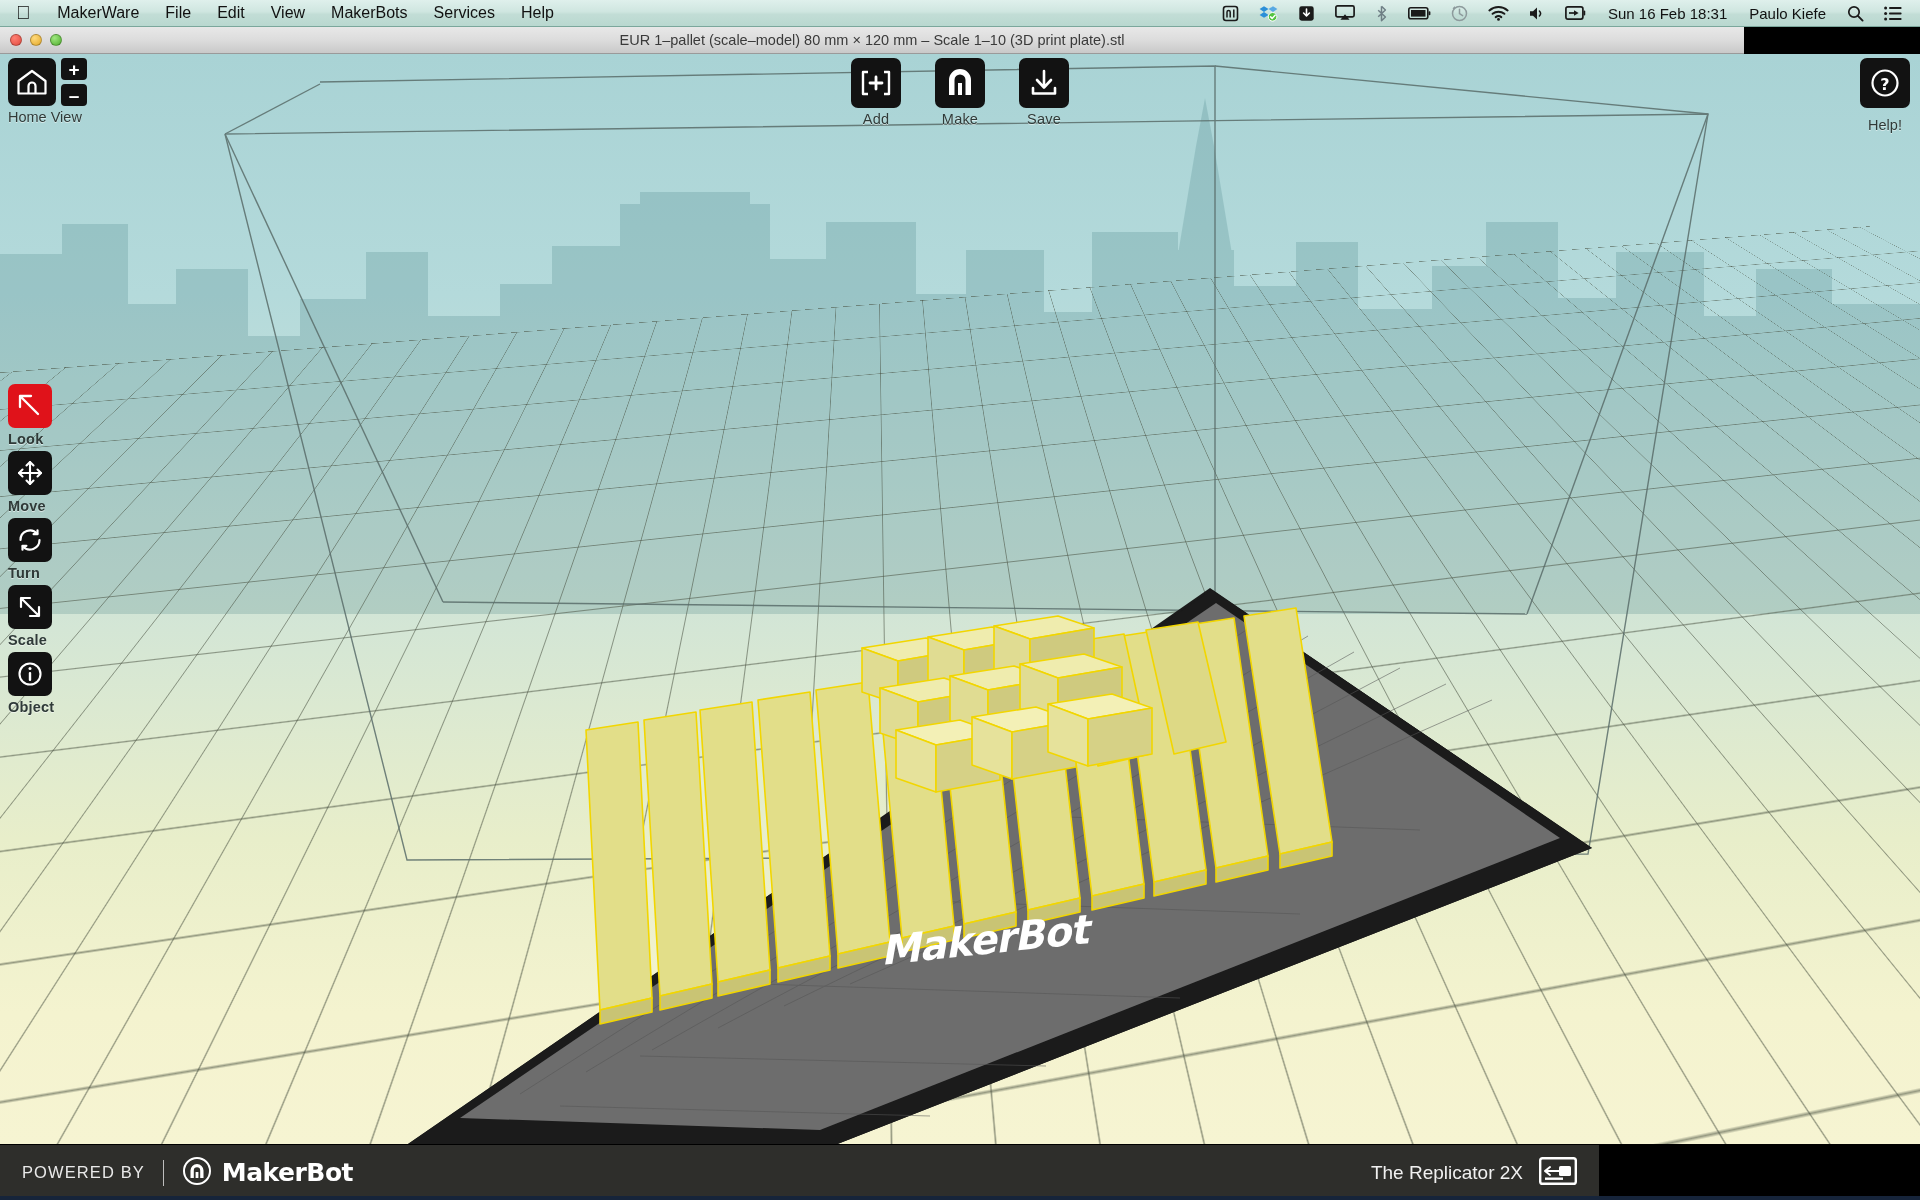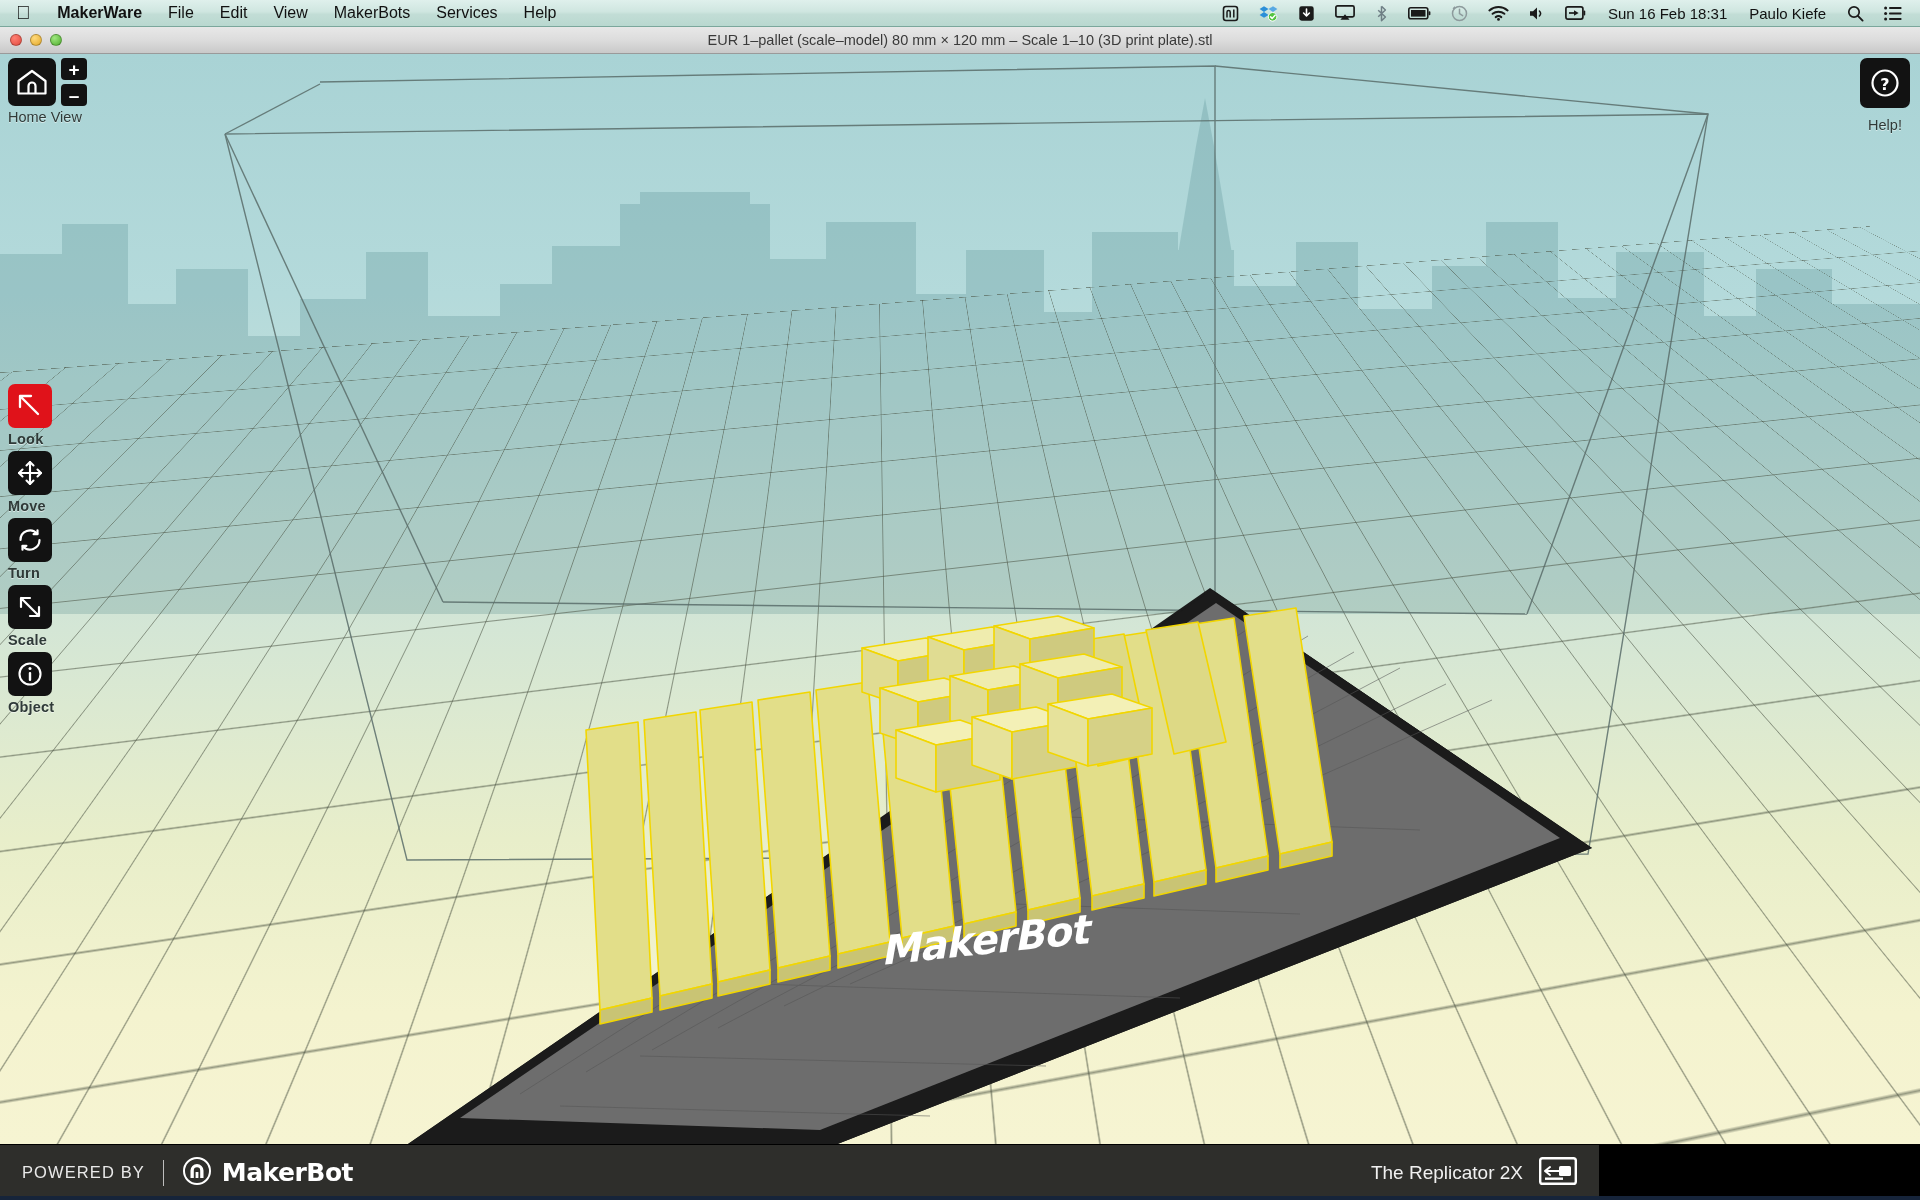--- a/index.html
+++ b/index.html
@@ -13,29 +13,29 @@
     background:linear-gradient(to bottom,#dff0ec 0%,#cfe6e0 45%,#c2ddd6 55%,#b9d8d0 100%);
     border-bottom:1px solid #7ba79c;
     display:flex; align-items:center; font-size:16px; color:#111;
     z-index:50;
   }
   #menubar .mb-left{ display:flex; align-items:center; height:100%; }
   #menubar .mb-right{ display:flex; align-items:center; height:100%;
                       margin-left:auto; padding-right:8px; gap:0px;}
   .apple-logo{ padding:0 14px 0 16px; font-size:19px; line-height:1; position:relative; top:-1px;}
   .mitem{ padding:0 13px; height:100%; display:flex; align-items:center; white-space:nowrap;}
-  .mitem.bold{ font-weight:bold; }
+  .mitem.bold{ font-weight:normal; }
   .mb-status{ padding:0 11px; height:100%; display:flex; align-items:center;
               font-size:15px; white-space:nowrap;}
   .mb-icon{ padding:0 10px; height:100%; display:flex; align-items:center; }
   .mb-icon svg{ display:block; }
 
   
   #titlebar{
-    position:absolute; left:0; top:27px; width:1920px; height:27px;
+    position:absolute; left:0; top:27px; width:1744px; height:27px;
     background:linear-gradient(to bottom,#e8e8e8 0%,#dcdcdc 50%,#c9c9c9 100%);
     border-bottom:1px solid #9a9a9a;
     display:flex; align-items:center; z-index:49;
   }
   .traffic{ display:flex; gap:8px; padding-left:10px; }
   .tl{ width:12px; height:12px; border-radius:50%; border:1px solid rgba(0,0,0,.25); }
   .tl.r{ background:radial-gradient(circle at 35% 30%,#ff8074,#e24b3f); }
   .tl.y{ background:radial-gradient(circle at 35% 30%,#ffd97a,#e3a92b); }
   .tl.g{ background:radial-gradient(circle at 35% 30%,#9fe77f,#4fae2e); }
   #win-title{
@@ -427,20 +427,49 @@
         </svg>
       </div>
       <div class="zcol">
         <div class="zbtn">+</div>
         <div class="zbtn">–</div>
       </div>
     </div>
     <div class="lbl">Home View</div>
   </div>
 
+  <div id="toptools">
+    <div class="tool">
+      <div class="box">
+        <svg width="32" height="26" viewBox="0 0 32 26">
+          <path d="M8 2 H3 V24 H8 M24 2 H29 V24 H24" fill="none" stroke="#fff" stroke-width="2.4" stroke-linejoin="round"></path>
+          <path d="M16 7 V19 M10 13 H22" stroke="#fff" stroke-width="2.8" stroke-linecap="round"></path>
+        </svg>
+      </div>
+      <div class="lbl">Add</div>
+    </div>
+    <div class="tool">
+      <div class="box">
+        <svg width="30" height="28" viewBox="0 0 30 28">
+          <path d="M4 26 V11 a11 11 0 0 1 22 0 V26 H20.5 V11 a5.5 5.5 0 0 0 -11 0 V26 Z" fill="#fff"></path>
+          <rect x="13" y="14" width="4" height="12" fill="#fff"></rect>
+        </svg>
+      </div>
+      <div class="lbl">Make</div>
+    </div>
+    <div class="tool">
+      <div class="box">
+        <svg width="30" height="28" viewBox="0 0 30 28">
+          <path d="M15 2 V17.5 M8 11 L15 18.5 L22 11" fill="none" stroke="#fff" stroke-width="2.6" stroke-linecap="round" stroke-linejoin="round"></path>
+          <path d="M4 19 V24.5 H26 V19" fill="none" stroke="#fff" stroke-width="2.6" stroke-linecap="round" stroke-linejoin="round"></path>
+        </svg>
+      </div>
+      <div class="lbl">Save</div>
+    </div>
+  </div>
 
   <div id="helpbtn">
     <div class="box">
       <svg width="32" height="32" viewBox="0 0 32 32">
         <circle cx="16" cy="16" r="12.5" fill="none" stroke="#fff" stroke-width="2.2"></circle>
         <text x="16" y="22.5" text-anchor="middle" fill="#fff" font-family="DejaVu Sans, sans-serif" font-size="16" font-weight="bold">?</text>
       </svg>
     </div>
     <div class="lbl">Help!</div>
   </div>

